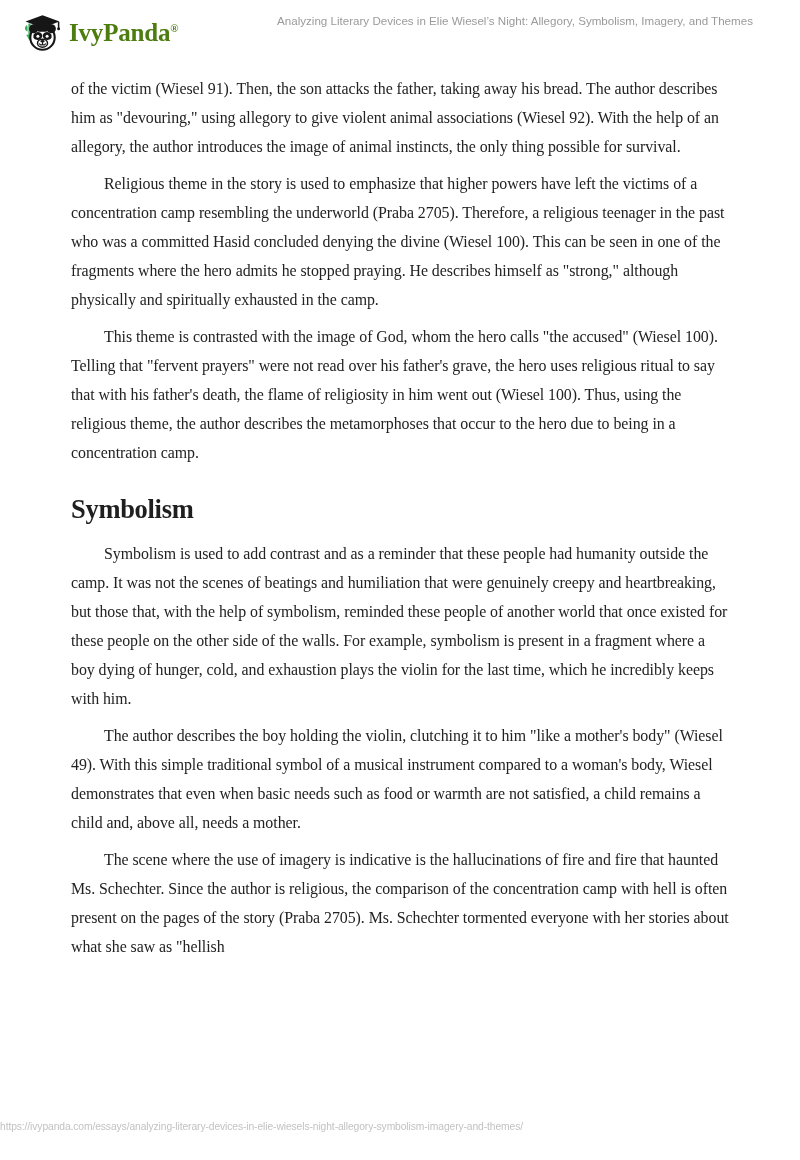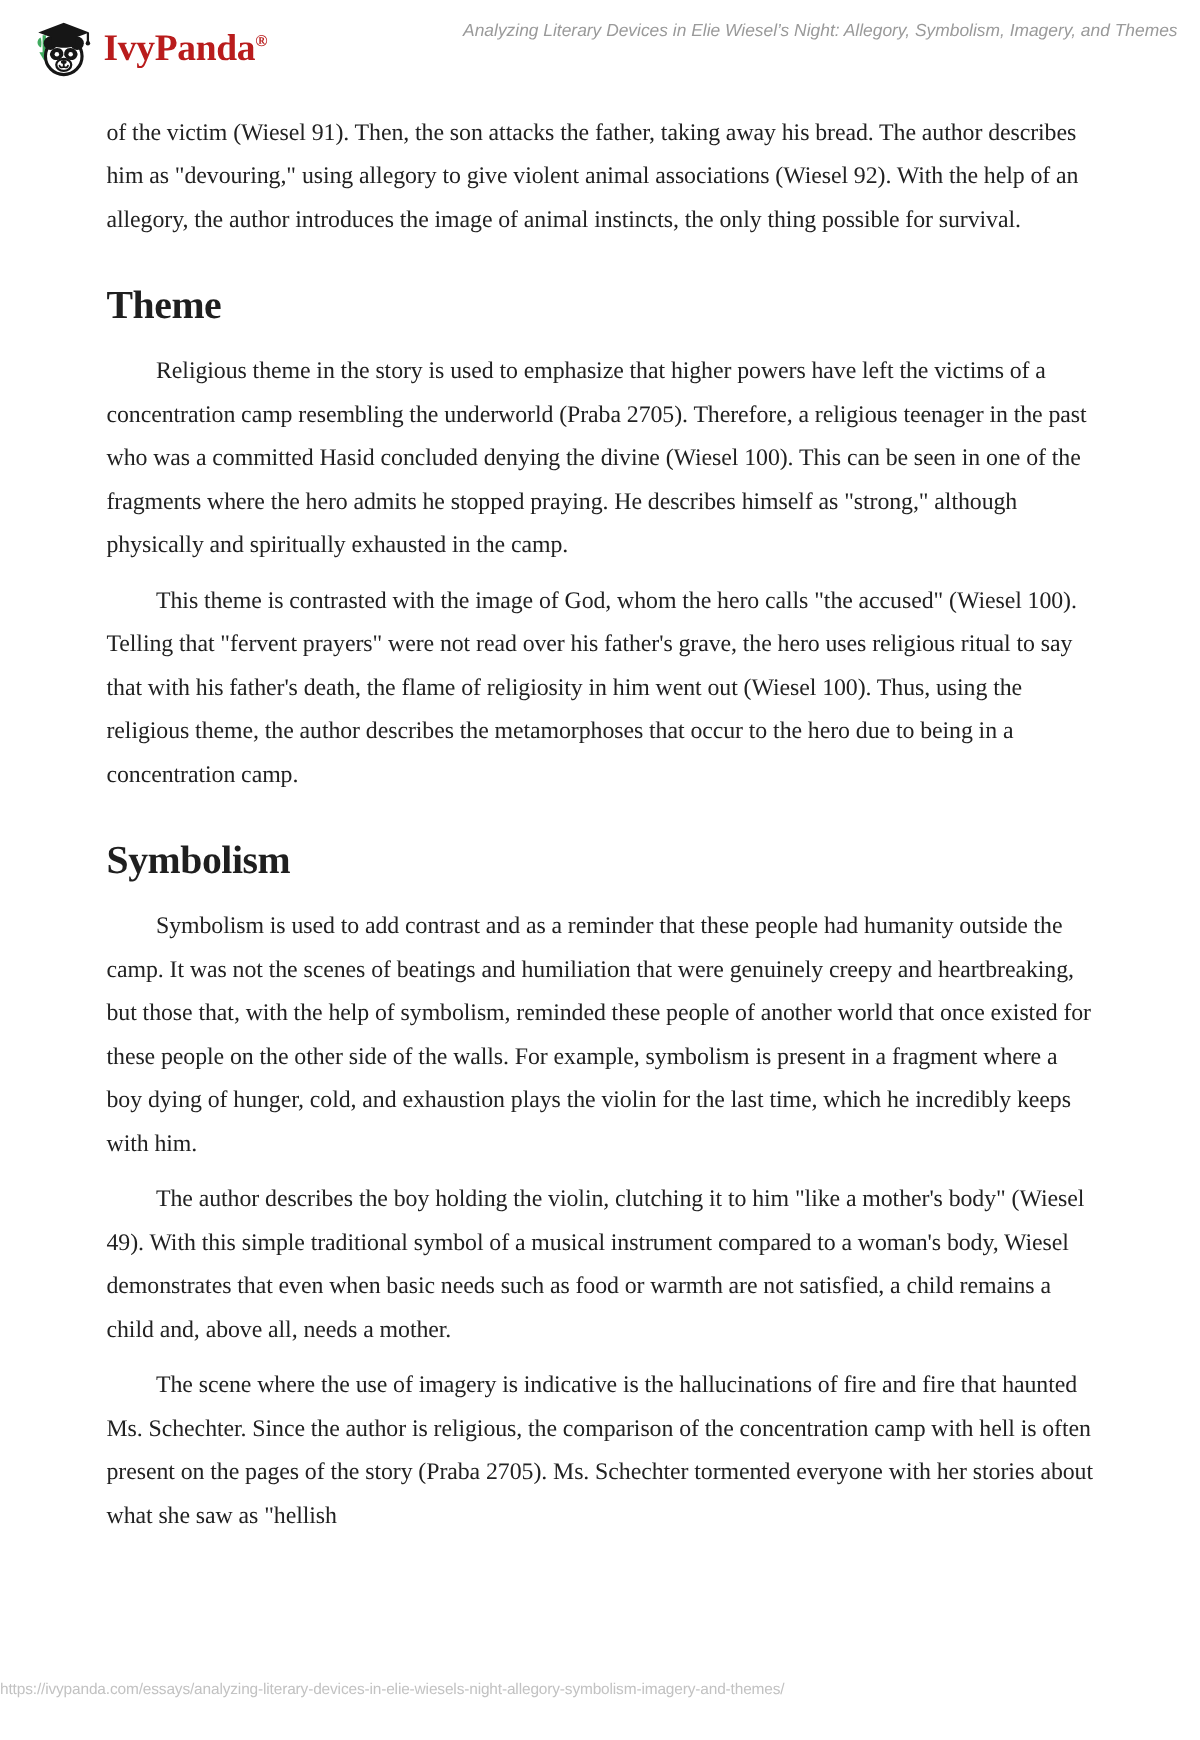--- a/index.html
+++ b/index.html
@@ -39,21 +39,21 @@
   .brand-mark {
     width: 42px;
     height: 40px;
     display: block;
     flex: 0 0 auto;
   }
   .brand-name {
     font-family: "Liberation Serif", serif;
     font-size: 25px;
     font-weight: 700;
-    color: #b91c1c;
+    color: #4d7c0f;
     letter-spacing: -0.2px;
     margin-left: 6px;
     line-height: 1;
     position: relative;
     white-space: nowrap;
   }
   .brand-reg {
     font-family: "Liberation Serif", serif;
     font-size: 11px;
     vertical-align: super;
@@ -61,23 +61,22 @@
     line-height: 1;
   }
   .header-title {
     position: absolute;
     left: 245px;
     top: 14px;
     width: 540px;
     font-size: 11.6px;
     color: #9a9a9a;
     line-height: 14px;
-    text-align: right;
+    text-align: center;
     white-space: nowrap;
-    font-style: italic;
   }
 
   
   .content {
     position: absolute;
     left: 71px;
     top: 74px;
     width: 660px;
     font-family: Liberation Serif, serif;
   }
@@ -156,21 +155,20 @@
         <circle cx="37.6" cy="16.8" r="1.5" fill="#161616"></circle>
       </svg>
       <span class="brand-name"><span>IvyPanda</span><span class="brand-reg">®</span></span>
     </div>
 
     <div class="header-title">Analyzing Literary Devices in Elie Wiesel’s Night: Allegory, Symbolism, Imagery, and Themes</div>
   </div>
 
   <div class="content">
       <p class="para">of the victim (Wiesel 91). Then, the son attacks the father, taking away his bread. The author describes him as "devouring," using allegory to give violent animal associations (Wiesel 92). With the help of an allegory, the author introduces the image of animal instincts, the only thing possible for survival.</p>
-      <h2 class="section-heading">Theme</h2>
       <p class="para indent">Religious theme in the story is used to emphasize that higher powers have left the victims of a concentration camp resembling the underworld (Praba 2705). Therefore, a religious teenager in the past who was a committed Hasid concluded denying the divine (Wiesel 100). This can be seen in one of the fragments where the hero admits he stopped praying. He describes himself as "strong," although physically and spiritually exhausted in the camp.</p>
       <p class="para indent">This theme is contrasted with the image of God, whom the hero calls "the accused" (Wiesel 100). Telling that "fervent prayers" were not read over his father's grave, the hero uses religious ritual to say that with his father's death, the flame of religiosity in him went out (Wiesel 100). Thus, using the religious theme, the author describes the metamorphoses that occur to the hero due to being in a concentration camp.</p>
       <h2 class="section-heading">Symbolism</h2>
       <p class="para indent">Symbolism is used to add contrast and as a reminder that these people had humanity outside the camp. It was not the scenes of beatings and humiliation that were genuinely creepy and heartbreaking, but those that, with the help of symbolism, reminded these people of another world that once existed for these people on the other side of the walls. For example, symbolism is present in a fragment where a boy dying of hunger, cold, and exhaustion plays the violin for the last time, which he incredibly keeps with him.</p>
       <p class="para indent">The author describes the boy holding the violin, clutching it to him "like a mother's body" (Wiesel 49). With this simple traditional symbol of a musical instrument compared to a woman's body, Wiesel demonstrates that even when basic needs such as food or warmth are not satisfied, a child remains a child and, above all, needs a mother.</p>
       <p class="para indent">The scene where the use of imagery is indicative is the hallucinations of fire and fire that haunted Ms. Schechter. Since the author is religious, the comparison of the concentration camp with hell is often present on the pages of the story (Praba 2705). Ms. Schechter tormented everyone with her stories about what she saw as "hellish</p>
     </div>
 
   <div class="page-footer">
     <div class="footer-url">https://ivypanda.com/essays/analyzing-literary-devices-in-elie-wiesels-night-allegory-symbolism-imagery-and-themes/</div>

